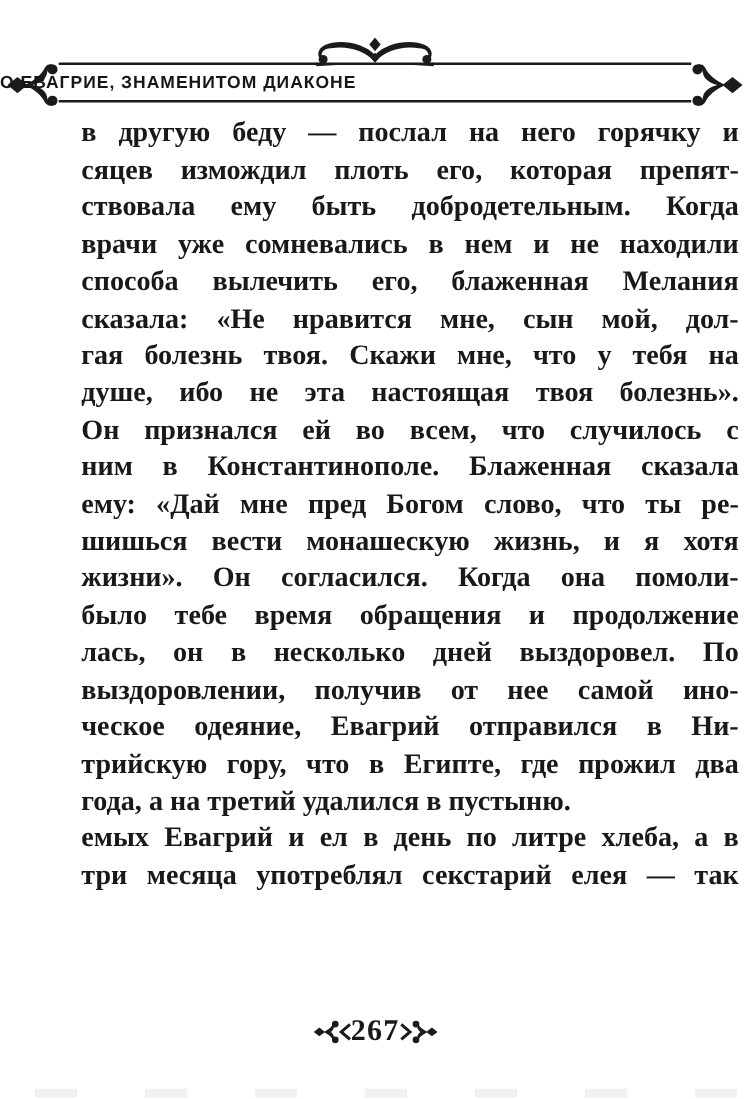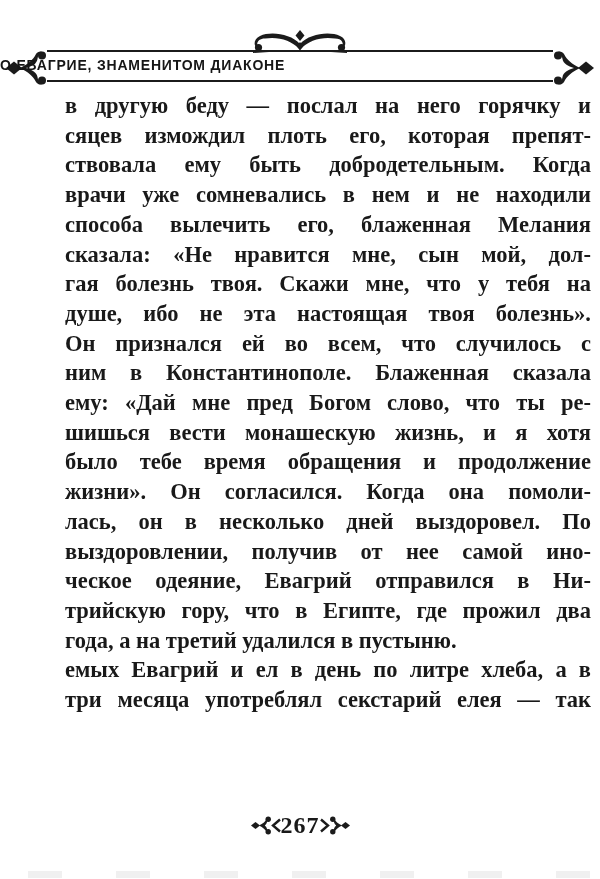--- a/index.html
+++ b/index.html
@@ -100,22 +100,22 @@
       <div class="line">ствовала ему быть добродетельным. Когда</div>
       <div class="line">врачи уже сомневались в нем и не находили</div>
       <div class="line">способа вылечить его, блаженная Мелания</div>
       <div class="line">сказала: «Не нравится мне, сын мой, дол-</div>
       <div class="line">гая болезнь твоя. Скажи мне, что у тебя на</div>
       <div class="line">душе, ибо не эта настоящая твоя болезнь».</div>
       <div class="line">Он признался ей во всем, что случилось с</div>
       <div class="line">ним в Константинополе. Блаженная сказала</div>
       <div class="line">ему: «Дай мне пред Богом слово, что ты ре-</div>
       <div class="line">шишься вести монашескую жизнь, и я хотя</div>
+      <div class="line">жизни». Он согласился. Когда она помоли-</div>
       <div class="line">было тебе время обращения и продолжение</div>
-      <div class="line">жизни». Он согласился. Когда она помоли-</div>
       <div class="line">лась, он в несколько дней выздоровел. По</div>
       <div class="line">выздоровлении, получив от нее самой ино-</div>
       <div class="line">ческое одеяние, Евагрий отправился в Ни-</div>
       <div class="line">трийскую гору, что в Египте, где прожил два</div>
       <div class="line para-end">года, а на третий удалился в пустыню.</div>
       <div class="line">емых Евагрий и ел в день по литре хлеба, а в</div>
       <div class="line">три месяца употреблял секстарий елея — так</div>
     </main>
 
   <footer class="footer">

